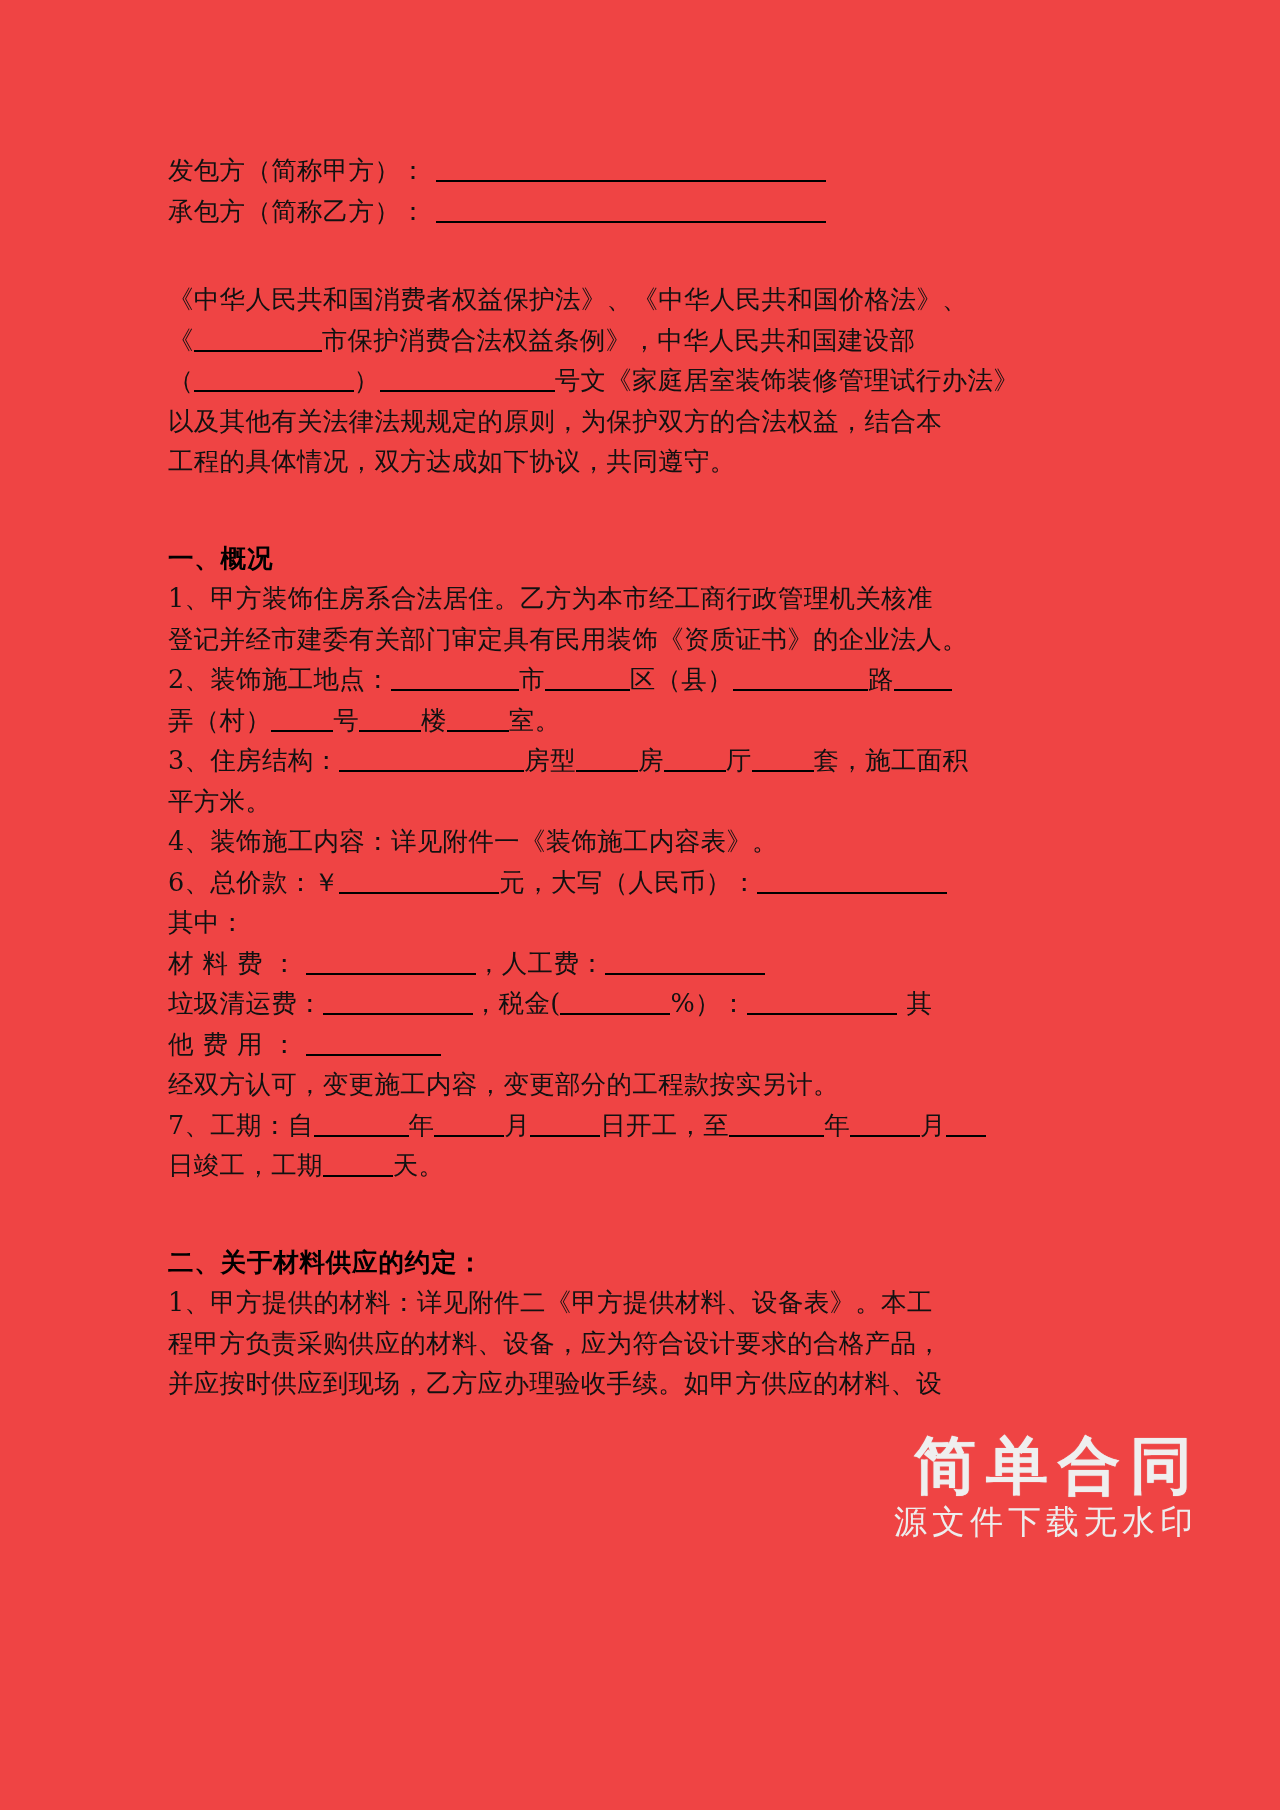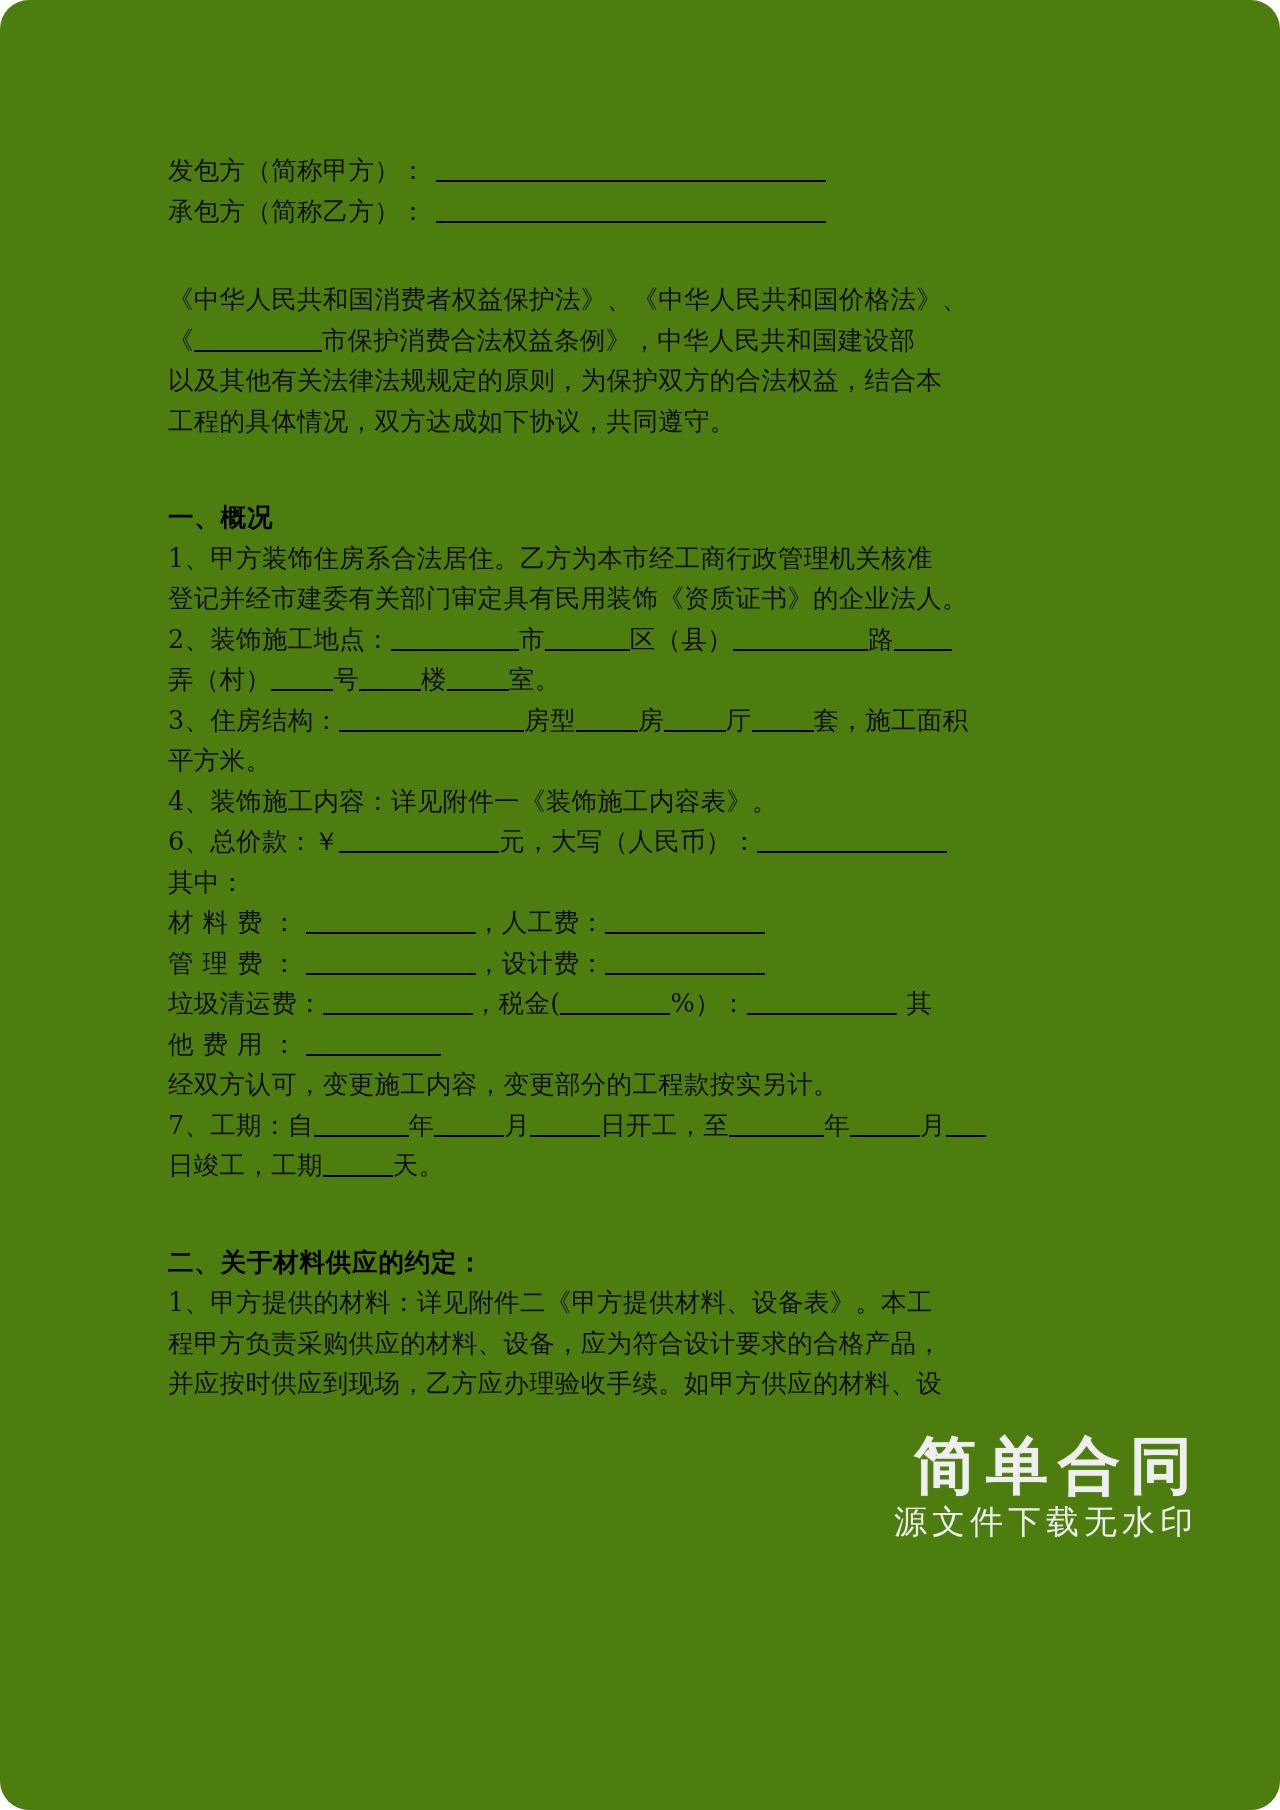--- a/index.html
+++ b/index.html
@@ -12,22 +12,21 @@
     height: 1810px;
     position: relative;
     overflow: hidden;
     font-family: "DejaVu Serif", "Liberation Serif", serif;
     color: #000000;
   }
 
   .page {
     position: absolute;
     inset: 0;
-    background: #4d7c0f;
-    border-radius: 29px;
+    background: #ef4444;
   }
 
   .content {
     position: absolute;
     left: 168px;
     top: 150px;
     width: 800px;
   }
 
   
@@ -118,20 +117,23 @@
     <div class="ln">
       <span>承包方（简称乙方）：</span><span class="gap-sm"></span><span class="blank w390"></span>
     </div>
 
     <div class="sp-48"></div>
 
     <div class="ln">《中华人民共和国消费者权益保护法》、《中华人民共和国价格法》、</div>
     <div class="ln">
       <span>《</span><span class="blank w128"></span><span>市保护消费合法权益条例》，中华人民共和国建设部</span>
     </div>
+    <div class="ln">
+      <span>（</span><span class="blank w160"></span><span>）</span><span class="blank w175"></span><span>号文《家庭居室装饰装修管理试行办法》</span>
+    </div>
     <div class="ln">以及其他有关法律法规规定的原则，为保护双方的合法权益，结合本</div>
     <div class="ln">工程的具体情况，双方达成如下协议，共同遵守。</div>
 
     <div class="sp-56"></div>
 
     <div class="heading">一、概况</div>
 
     <div class="ln">1、甲方装饰住房系合法居住。乙方为本市经工商行政管理机关核准</div>
     <div class="ln">登记并经市建委有关部门审定具有民用装饰《资质证书》的企业法人。</div>
 
@@ -152,23 +154,20 @@
 
     <div class="ln">
       <span>6、总价款：￥</span><span class="blank w160"></span><span>元，大写（人民币）：</span><span class="blank w190"></span>
     </div>
     <div class="ln">其中：</div>
 
     <div class="ln">
       <span class="spaced">材料费：</span><span class="blank w170"></span><span>，人工费：</span><span class="blank w160"></span>
     </div>
     <div class="ln">
-      <span class="spaced">管理费：</span><span class="blank w170"></span><span>，设计费：</span><span class="blank w160"></span>
-    </div>
-    <div class="ln">
       <span>垃圾清运费：</span><span class="blank w150"></span><span>，税金(</span><span class="blank w110"></span><span>%）：</span><span class="blank w150"></span><span class="gap-sm"></span><span>其</span>
     </div>
     <div class="ln">
       <span class="spaced">他费用：</span><span class="blank w135"></span>
     </div>
     <div class="ln">经双方认可，变更施工内容，变更部分的工程款按实另计。</div>
 
     <div class="ln">
       <span>7、工期：自</span><span class="blank w95"></span><span>年</span><span class="blank w70"></span><span>月</span><span class="blank w70"></span><span>日开工，至</span><span class="blank w95"></span><span>年</span><span class="blank w70"></span><span>月</span><span class="blank w40"></span>
     </div>

